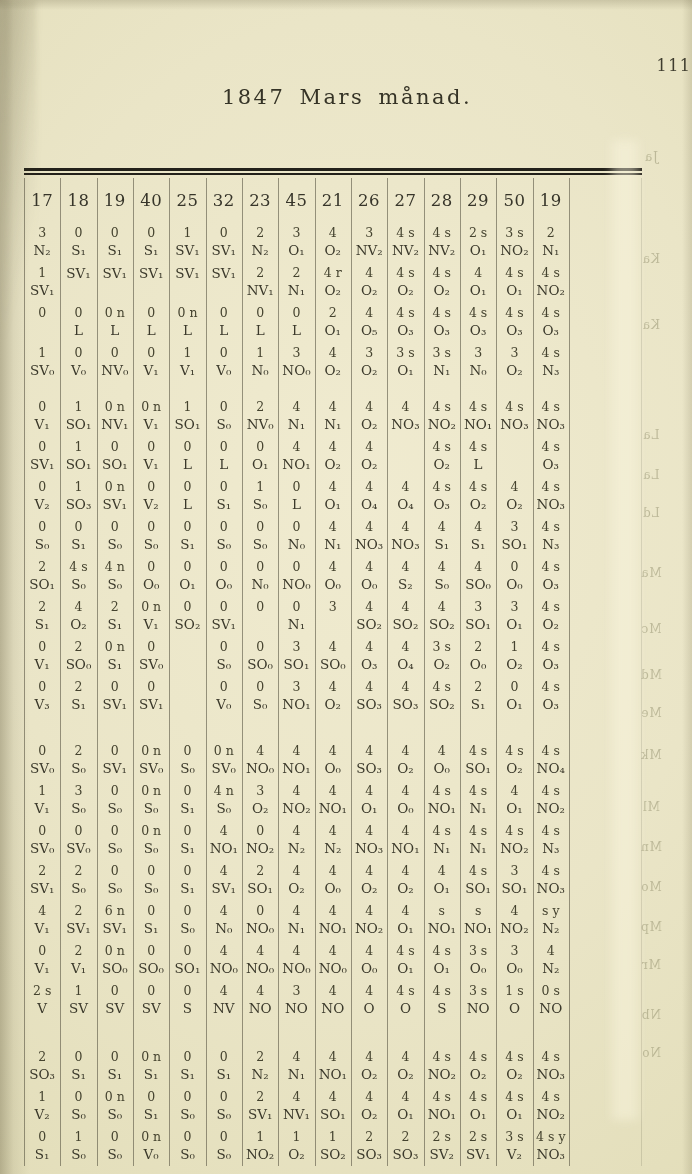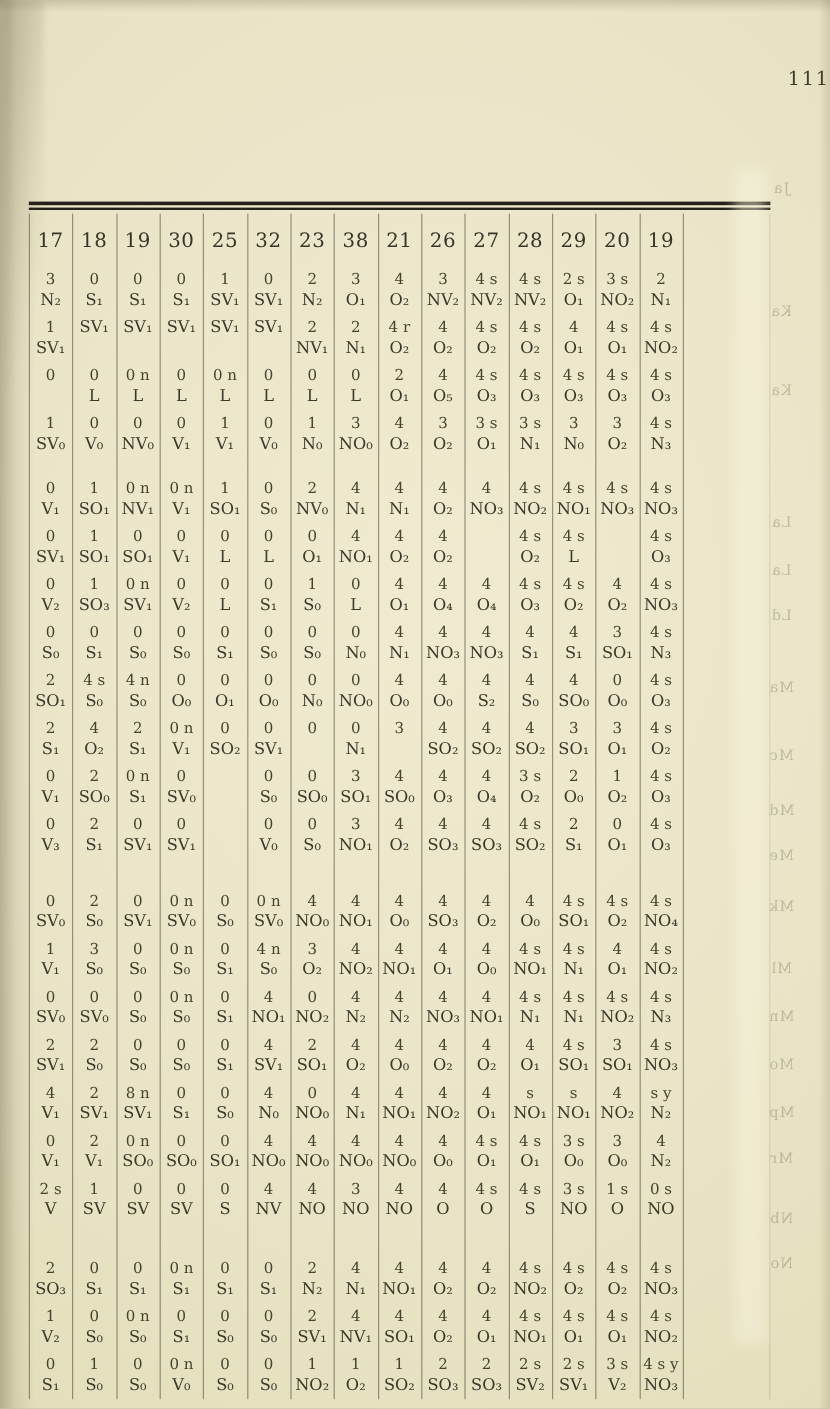--- a/index.html
+++ b/index.html
@@ -64,20 +64,21 @@
       <div class="bleed" style="top: 800px;">Ml</div>
       <div class="bleed" style="top: 840px;">Mn</div>
       <div class="bleed" style="top: 880px;">Mo</div>
       <div class="bleed" style="top: 920px;">Mp</div>
       <div class="bleed" style="top: 958px;">Mr</div>
       <div class="bleed" style="top: 1008px;">Nb</div>
       <div class="bleed" style="top: 1046px;">No</div>
     </div>
 
   <div class="page-number">111</div>
+  <div class="title">1847 Mars månad.</div>
 
   <div class="table-wrap">
     <div class="double-rule"></div>
     <div>
         <div class="vline" style="left: 0px;"></div>
         <div class="vline" style="left: 36.33px;"></div>
         <div class="vline" style="left: 72.67px;"></div>
         <div class="vline" style="left: 109px;"></div>
         <div class="vline" style="left: 145.33px;"></div>
         <div class="vline" style="left: 181.66px;"></div>
@@ -90,31 +91,31 @@
         <div class="vline" style="left: 436px;"></div>
         <div class="vline" style="left: 472.33px;"></div>
         <div class="vline" style="left: 508.66px;"></div>
         <div class="vline" style="left: 545px;"></div>
         <div class="vline faint" style="left: 617px;"></div>
       </div>
     <div class="table-header-row">
         <div class="hcell">17</div>
         <div class="hcell">18</div>
         <div class="hcell">19</div>
-        <div class="hcell">30</div>
+        <div class="hcell">40</div>
         <div class="hcell">25</div>
         <div class="hcell">32</div>
         <div class="hcell">23</div>
-        <div class="hcell">38</div>
+        <div class="hcell">45</div>
         <div class="hcell">21</div>
         <div class="hcell">26</div>
         <div class="hcell">27</div>
         <div class="hcell">28</div>
         <div class="hcell">29</div>
-        <div class="hcell">20</div>
+        <div class="hcell">50</div>
         <div class="hcell">19</div>
       </div>
     <div class="table-body">
         <div class="rowpair">
           <div class="cell">
             <div class="num">3</div>
             <div class="sym">N₂</div>
           </div>
           <div class="cell">
             <div class="num">0</div>
@@ -1108,21 +1109,21 @@
         <div class="rowpair">
           <div class="cell">
             <div class="num">4</div>
             <div class="sym">V₁</div>
           </div>
           <div class="cell">
             <div class="num">2</div>
             <div class="sym">SV₁</div>
           </div>
           <div class="cell">
-            <div class="num">8 n</div>
+            <div class="num">6 n</div>
             <div class="sym">SV₁</div>
           </div>
           <div class="cell">
             <div class="num">0</div>
             <div class="sym">S₁</div>
           </div>
           <div class="cell">
             <div class="num">0</div>
             <div class="sym">S₀</div>
           </div>

